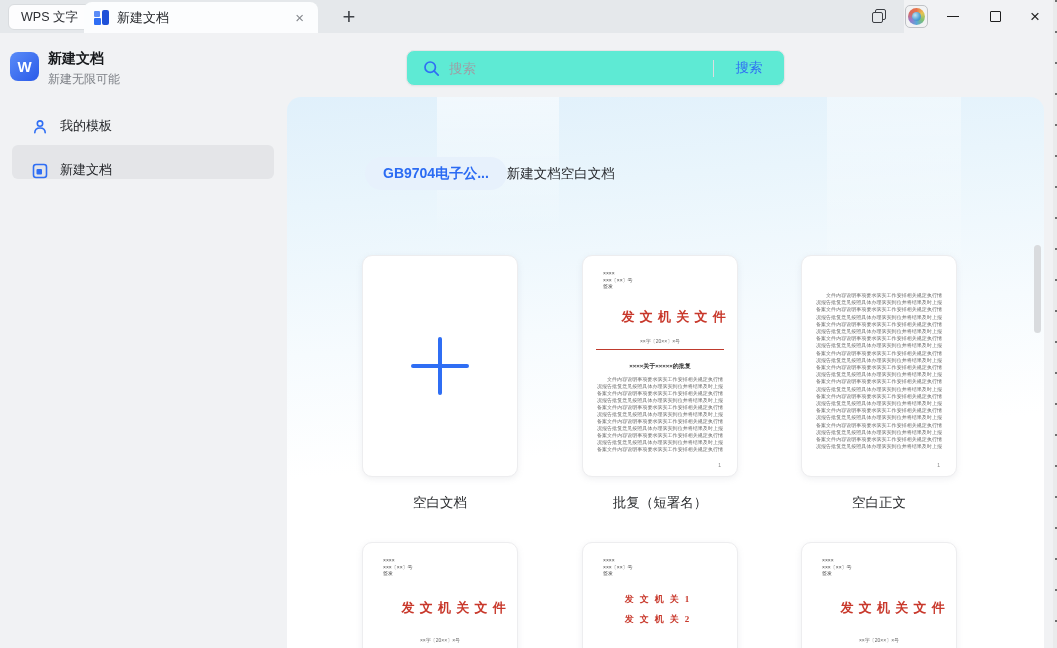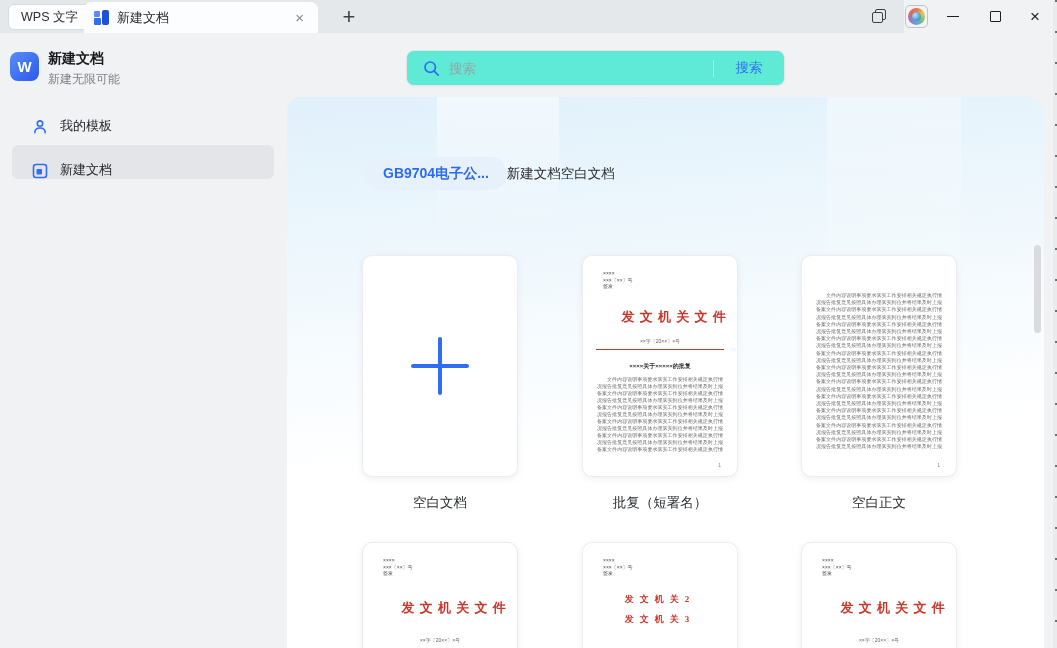--- a/index.html
+++ b/index.html
@@ -220,22 +220,22 @@
     <div class="pv-issue" style="top:94px;">××字〔20××〕×号</div>
   </div>
 
   <div class="card r2 c2">
     <div class="pv-meta">
       <div>××××</div>
       <div>×××〔××〕号</div>
       <div>签发</div>
     </div>
     <div class="pv-joint">
+      <div>发文机关1</div>
       <div>发文机关2</div>
-      <div>发文机关3</div>
     </div>
   </div>
 
   <div class="card r2 c3">
     <div class="pv-meta">
       <div>××××</div>
       <div>×××〔××〕号</div>
       <div>签发</div>
     </div>
     <div class="pv-redtitle">发 文 机 关 文 件</div>

